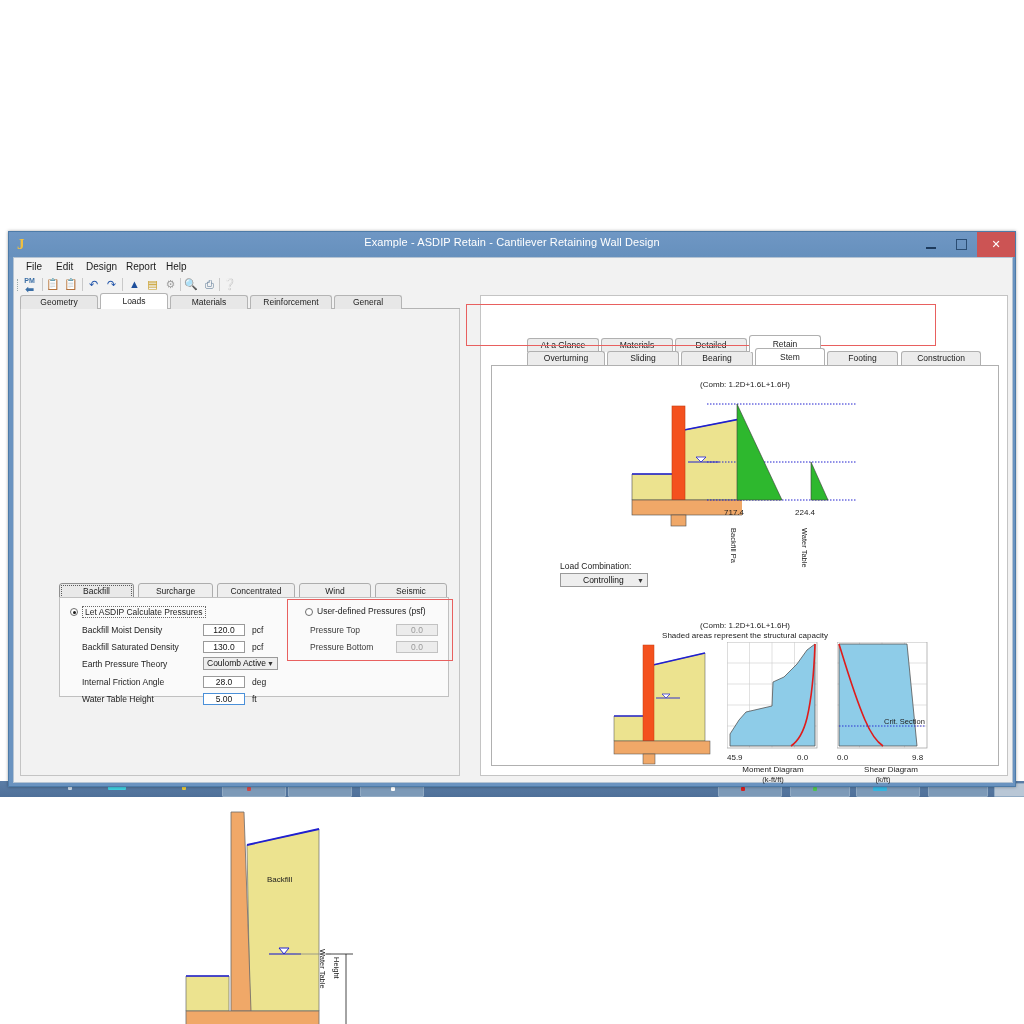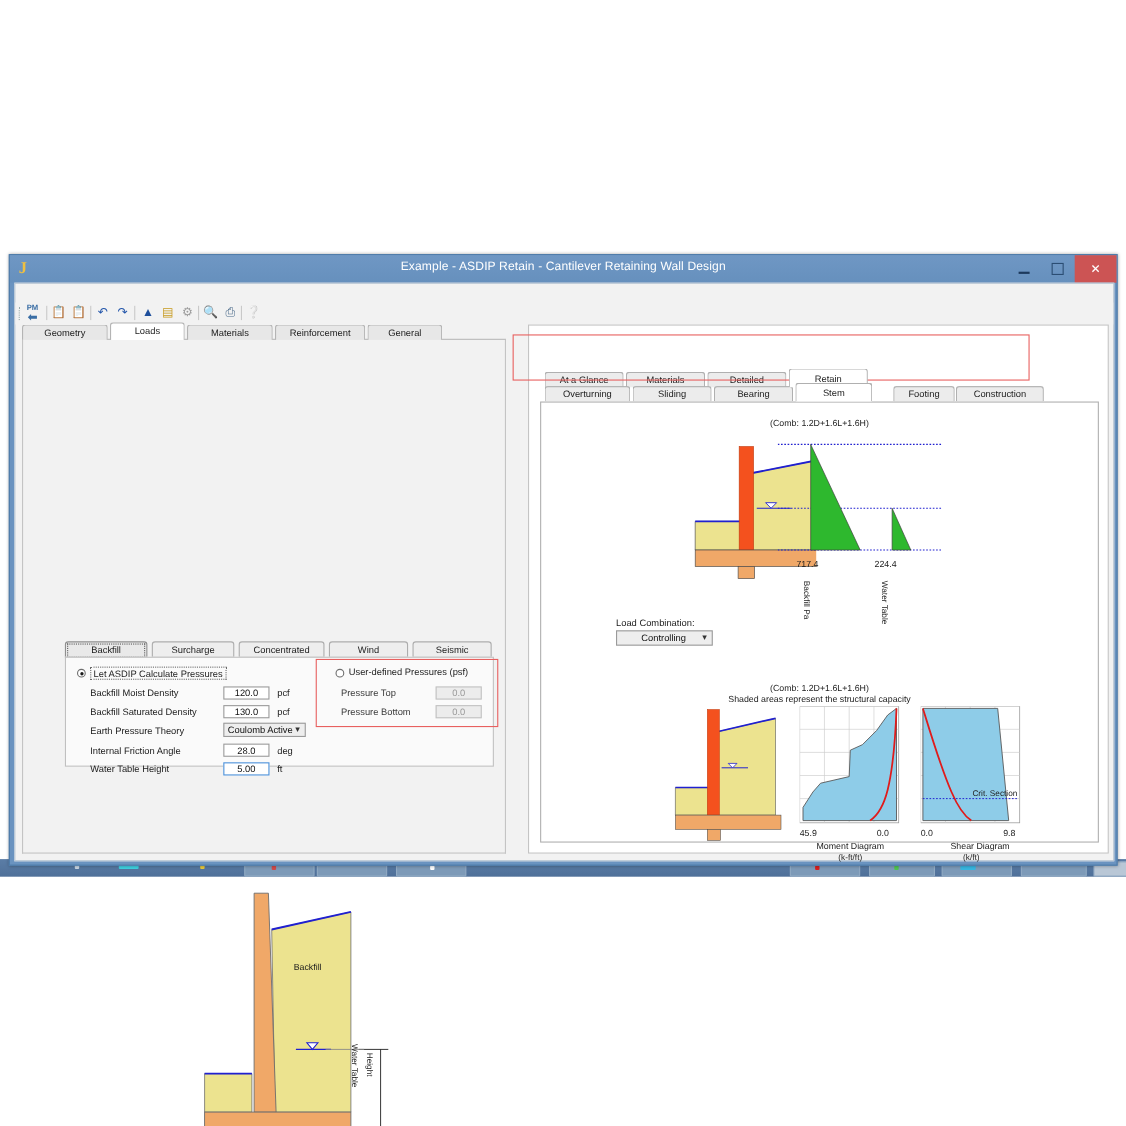--- a/index.html
+++ b/index.html
@@ -85,21 +85,21 @@
 
   .redbox{position:absolute;border:1px solid #e8605f;box-sizing:border-box;pointer-events:none;}
 
   
   .rightpanel{position:absolute;left:466px;top:37px;width:528px;height:481px;
               background:#ffffff;border:1px solid #c4c4c4;box-sizing:border-box;}
   .rtabstrip{position:absolute;left:8px;top:42px;width:512px;height:14px;}
   .rtabstrip2{position:absolute;left:10px;top:55px;width:508px;height:15px;}
   .rtab{position:absolute;top:0;height:14px;background:#ececec;border:1px solid #b0b0b0;
         border-bottom:none;border-radius:3px 3px 0 0;font-size:8.5px;color:#1c1c1c;
-        text-align:center;line-height:13px;box-sizing:border-box;}
+        text-align:center;line-height:13px;box-sizing:border-box;margin-left:32px;}
   .rtab.sel{background:#ffffff;height:17px;top:-3px;line-height:16px;z-index:4;}
   .rpane{position:absolute;left:10px;top:69px;width:508px;height:401px;background:#fff;
          border:1px solid #b0b0b0;box-sizing:border-box;}
 
   .ctitle{position:absolute;width:100%;text-align:center;font-size:8px;color:#1c1c1c;}
   .vlabel{position:absolute;font-size:8px;color:#1c1c1c;
           transform:rotate(90deg);transform-origin:left top;white-space:nowrap;}
   .numlabel{position:absolute;font-size:8px;color:#1c1c1c;}
 
   svg{display:block;}
@@ -142,20 +142,27 @@
         </div>
       <div class="wbtn">
           <span class="maxglyph"></span>
         </div>
       <div class="wbtn close">✕</div>
     </div>
   </div>
 
   <div class="client">
 
+    <div class="menubar">
+      <div class="mi" style="left:12px;">File</div>
+      <div class="mi" style="left:42px;">Edit</div>
+      <div class="mi" style="left:72px;">Design</div>
+      <div class="mi" style="left:112px;">Report</div>
+      <div class="mi" style="left:152px;">Help</div>
+    </div>
 
     <div class="toolbar">
       <div style="position:absolute;left:3px;top:4px;width:2px;height:12px;border-left:1px dotted #9aa;"></div>
       <div class="tbico" style="left:8px;color:#3a6ea5;font-size:7px;font-weight:bold;line-height:8px;">PM<br><span style="font-size:11px;">⬅</span></div>
       <div class="tsep" style="left:28px;"></div>
       <div class="tbico" style="left:32px;color:#2e7d32;">📋</div>
       <div class="tbico" style="left:50px;color:#8d5524;">📋</div>
       <div class="tsep" style="left:68px;"></div>
       <div class="tbico" style="left:72px;color:#2255aa;">↶</div>
       <div class="tbico" style="left:90px;color:#2255aa;">↷</div>
@@ -264,21 +271,21 @@
         <div class="rtab" style="left:80px;width:72px;">Materials</div>
         <div class="rtab" style="left:154px;width:72px;">Detailed</div>
         <div class="rtab sel" style="left:228px;width:72px;">Retain</div>
       </div>
 
       <div class="rtabstrip2">
         <div class="rtab" style="left:4px;width:78px;">Overturning</div>
         <div class="rtab" style="left:84px;width:72px;">Sliding</div>
         <div class="rtab" style="left:158px;width:72px;">Bearing</div>
         <div class="rtab sel" style="left:232px;width:70px;">Stem</div>
-        <div class="rtab" style="left:321px;width:56px;">Footing</div>
+        <div class="rtab" style="left:304px;width:71px;">Footing</div>
         <div class="rtab" style="left:378px;width:80px;">Construction</div>
       </div>
 
       <div class="rpane">
 
         <div class="ctitle" style="top:14px;">(Comb: 1.2D+1.6L+1.6H)</div>
 
         <svg style="position:absolute;left:100px;top:34px;" width="150" height="130">
           <polygon points="40,74 82,74 82,100 40,100" fill="#ece38f" stroke="#4a4a4a" stroke-width="0.6"></polygon>
           <line x1="40" y1="74" x2="82" y2="74" stroke="#2020d0" stroke-width="1.5"></line>

